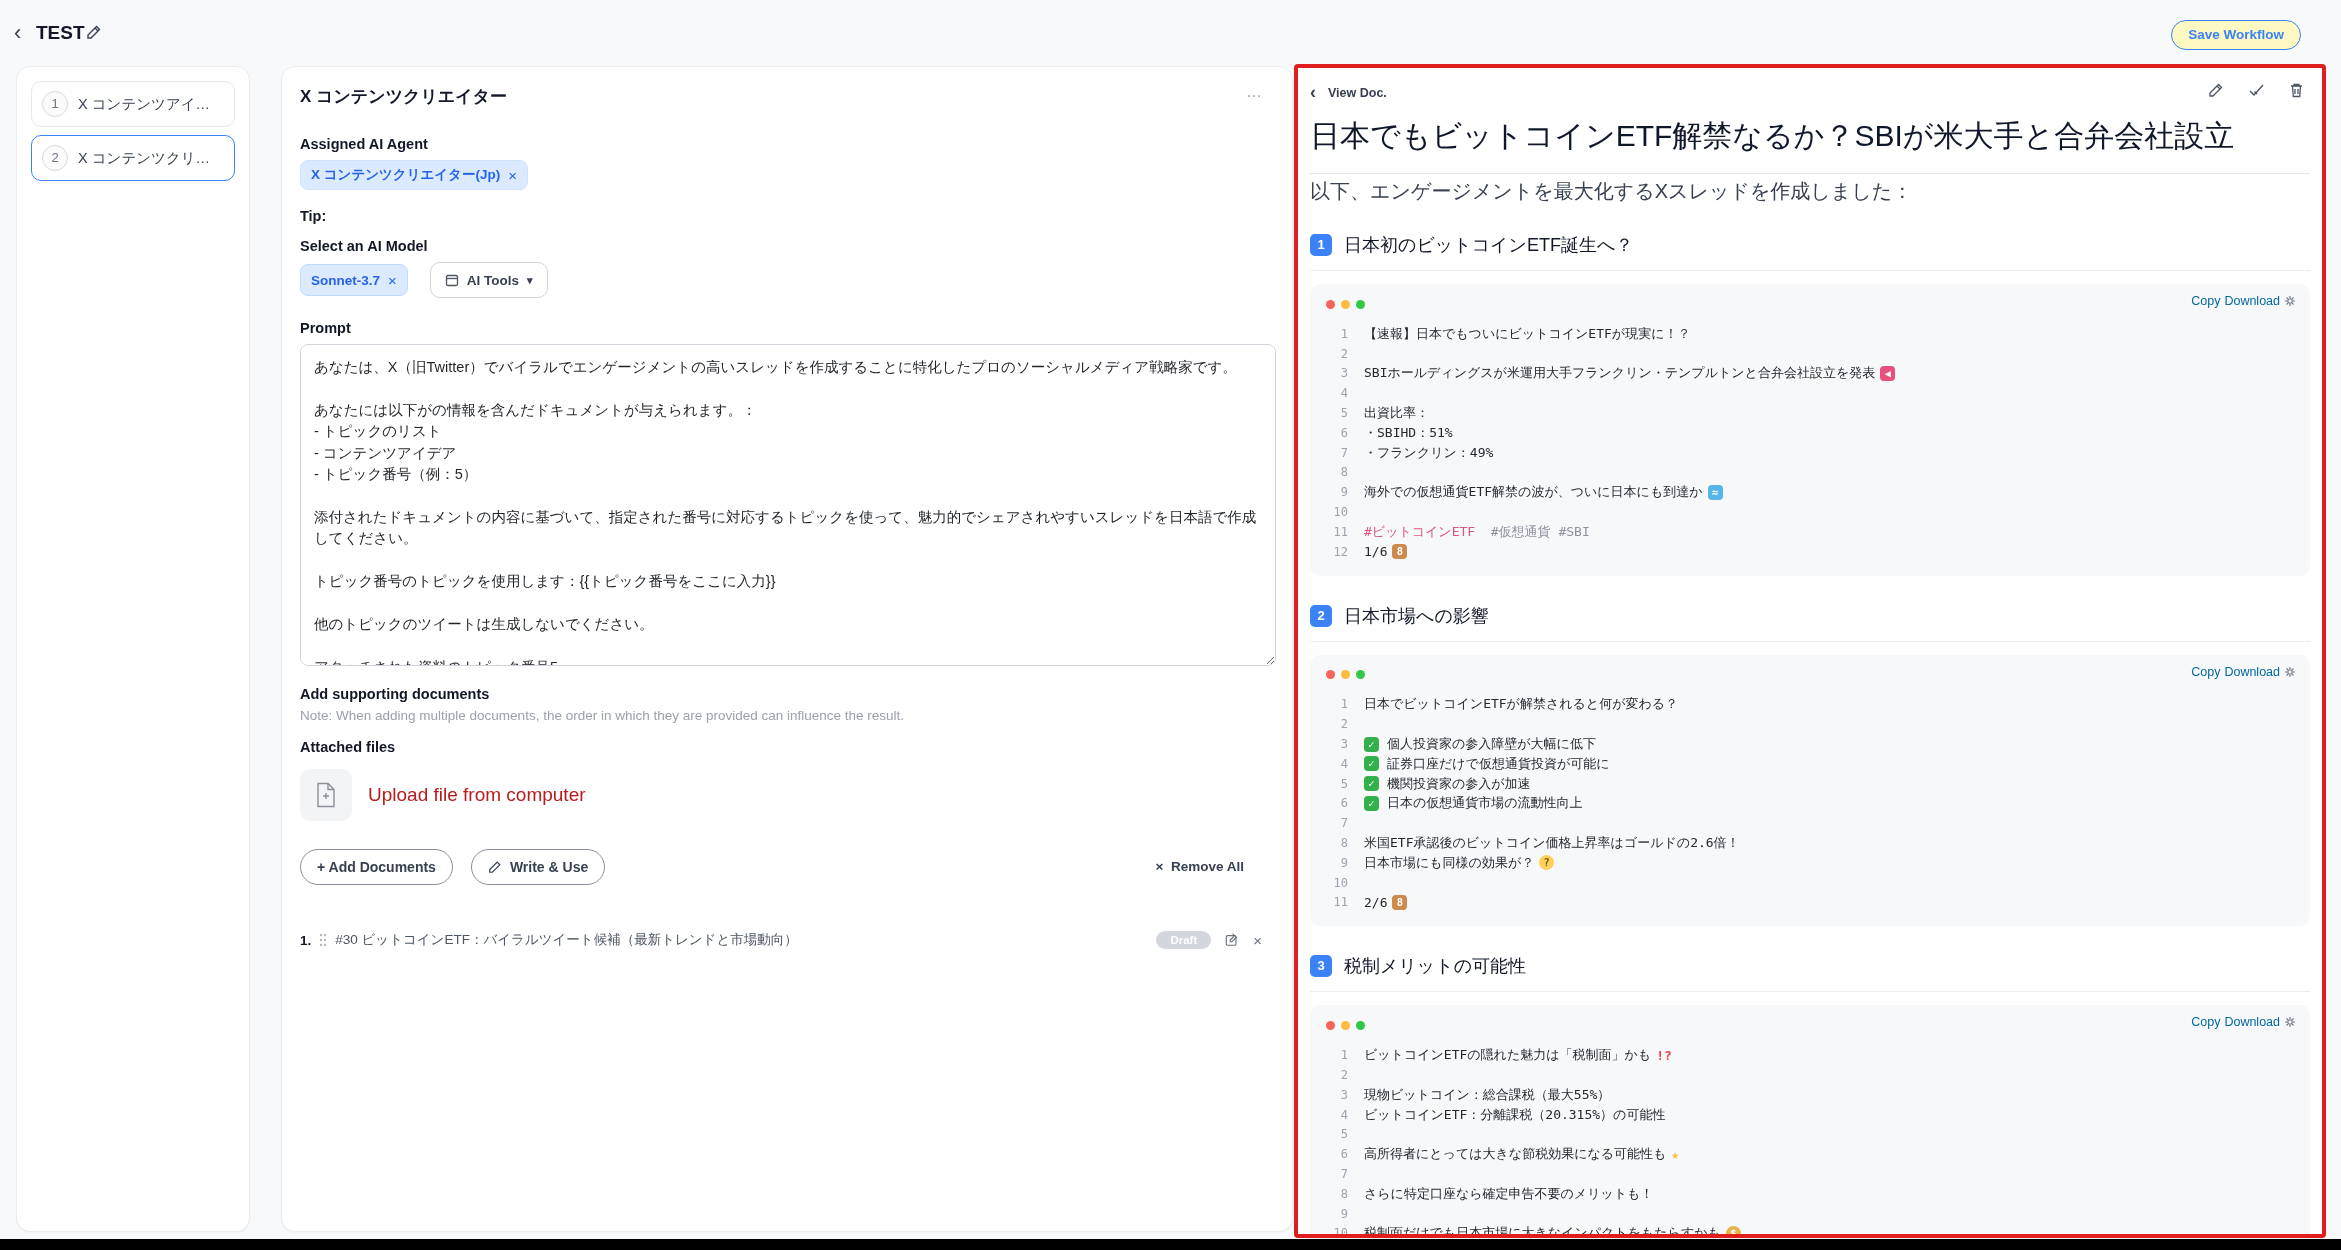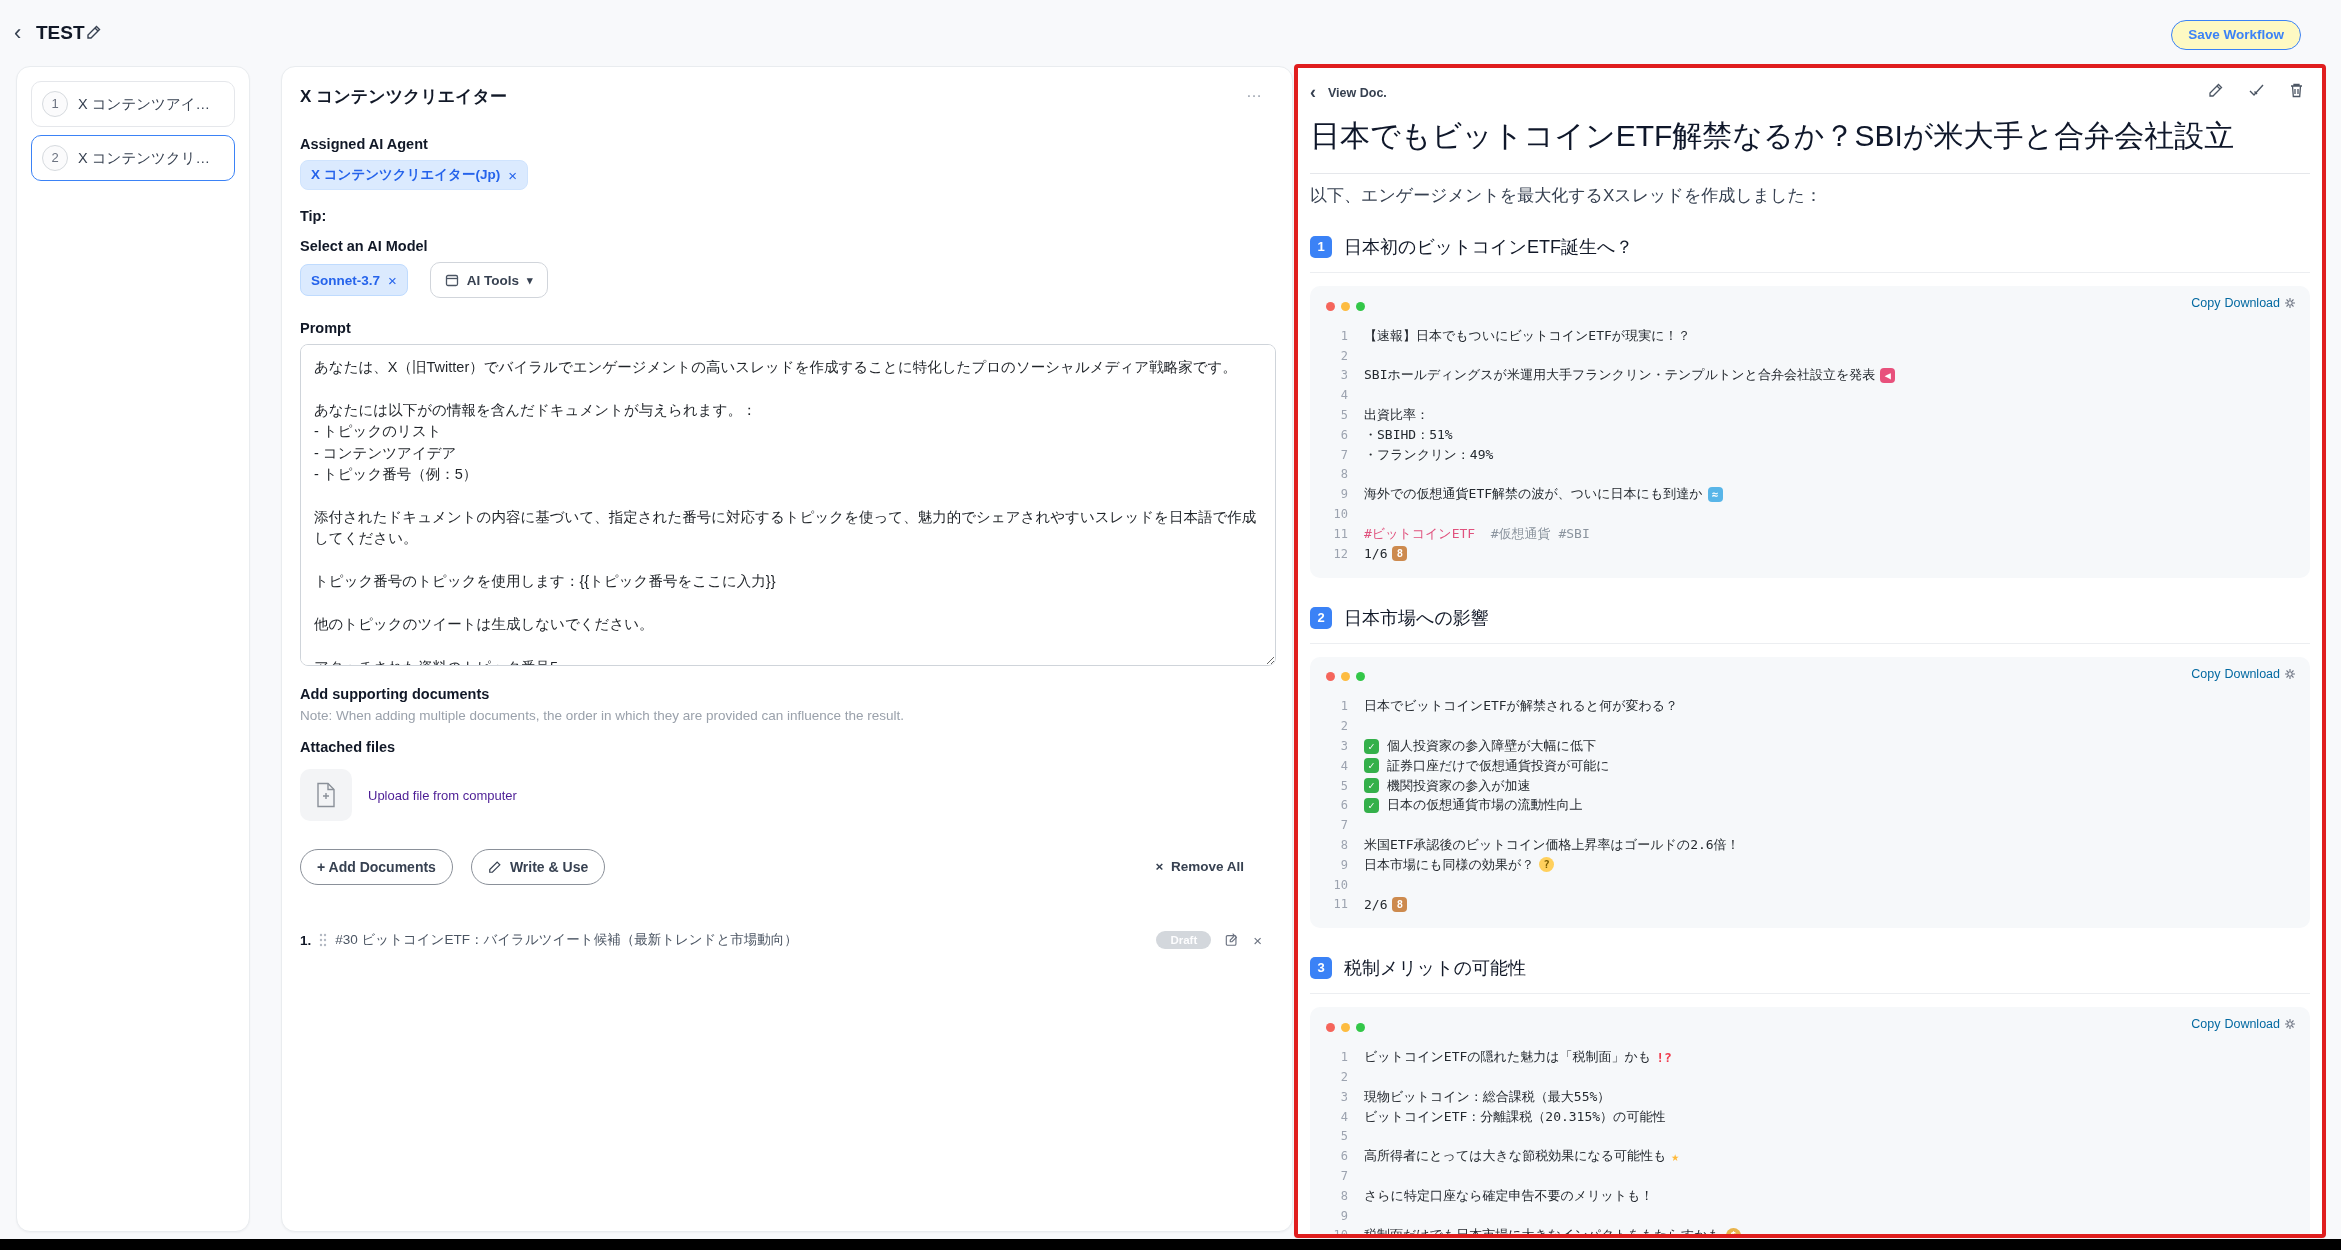--- a/index.html
+++ b/index.html
@@ -37,39 +37,39 @@
   .chip-blue .x { font-weight:400; font-size:15px; cursor:pointer; }
   .btn-outline { display:inline-flex; align-items:center; gap:8px; border:1px solid #d1d5db; border-radius:10px;
     background:#fff; height:36px; padding:0 14px; font-size:13.5px; font-weight:700; color:#374151; cursor:pointer; }
   .prompt-area { width:976px; height:322px; border:1px solid #cfd4da; border-radius:8px; padding:12px 13px;
     font-family:"Liberation Sans","DejaVu Sans",sans-serif; font-size:14.5px; line-height:21.4px; color:#1f2328;
     resize:both; outline:none; }
   .note { font-size:13.5px; color:#9aa1ab; margin-top:6px; }
   .upload-row { display:flex; align-items:center; gap:16px; margin-top:14px; }
   .upload-tile { width:52px; height:52px; background:#f3f4f6; border-radius:10px; display:flex; align-items:center;
     justify-content:center; cursor:pointer; }
-  .upload-label { font-size:13px; color:#4c1d95; }
+  .upload-label { font-size:19px; color:#b91c1c; }
   .pill-btn { display:inline-flex; align-items:center; gap:8px; border:1px solid #8a9099; border-radius:18px; height:36px;
     padding:0 16px; font-size:14px; font-weight:700; color:#374151; background:#fff; cursor:pointer; }
   .remove-all { position:absolute; right:30px; font-size:13.5px; font-weight:700; color:#374151; cursor:pointer; }
   .doc-row { position:relative; margin-top:46px; display:flex; align-items:center; gap:8px; font-size:13.5px; color:#4b5563; }
   .doc-index { font-weight:700; color:#111827; }
   .drag-dots { color:#9ca3af; }
   .draft-badge { background:#d3d7dc; color:#fdfdfe; font-size:11.5px; font-weight:700; border-radius:10px; padding:3px 14px; }
   .doc-actions { position:absolute; right:12px; display:flex; align-items:center; gap:14px;text-align:right; }
   .gray-x { color:#6b7280; font-size:15px; cursor:pointer; }
 
   
   .v-header { position:relative; height:24px; }
   .v-back { display:flex; align-items:center; gap:12px; font-size:12.5px; font-weight:700; color:#374151; }
   .v-icons { position:absolute; right:6px; top:0; display:flex; gap:24px; }
   .v-icons svg { cursor:pointer; }
   .v-title { font-size:30px; font-weight:400; color:#0f172a; margin-top:10px; }
   .v-hr { border:none; border-top:1px solid #e5e7eb; margin-top:16px; }
-  .v-intro { font-size:17px; color:#374151; margin-top:10px; }
+  .v-intro { font-size:20px; color:#374151; margin-top:4px; }
   .sec-head { display:flex; align-items:center; gap:12px; margin-top:28px; padding-bottom:13px; border-bottom:1px solid #eceef1; }
   .sec-badge { width:22px; height:22px; background:#3b82f6; border-radius:5px; color:#fff; font-size:13px; font-weight:700;
     text-align:center; line-height:22px; flex:none; }
   .sec-title { font-size:18px; font-weight:400; color:#111827; }
   .code-block { background:#f6f8fa; border-radius:10px; margin-top:13px; padding:12px 14px 14px 8px; position:relative; }
   .code-head { display:flex; align-items:center; height:16px; }
   .dots { display:flex; gap:6px; margin-left:8px; }
   .dot { width:9px; height:9px; border-radius:50%; }
   .dot.r { background:#f5655b; } .dot.y { background:#fdbc40; } .dot.g { background:#33c748; }
   .code-actions { position:absolute; right:14px; top:10px; display:flex; align-items:center; gap:4px;

